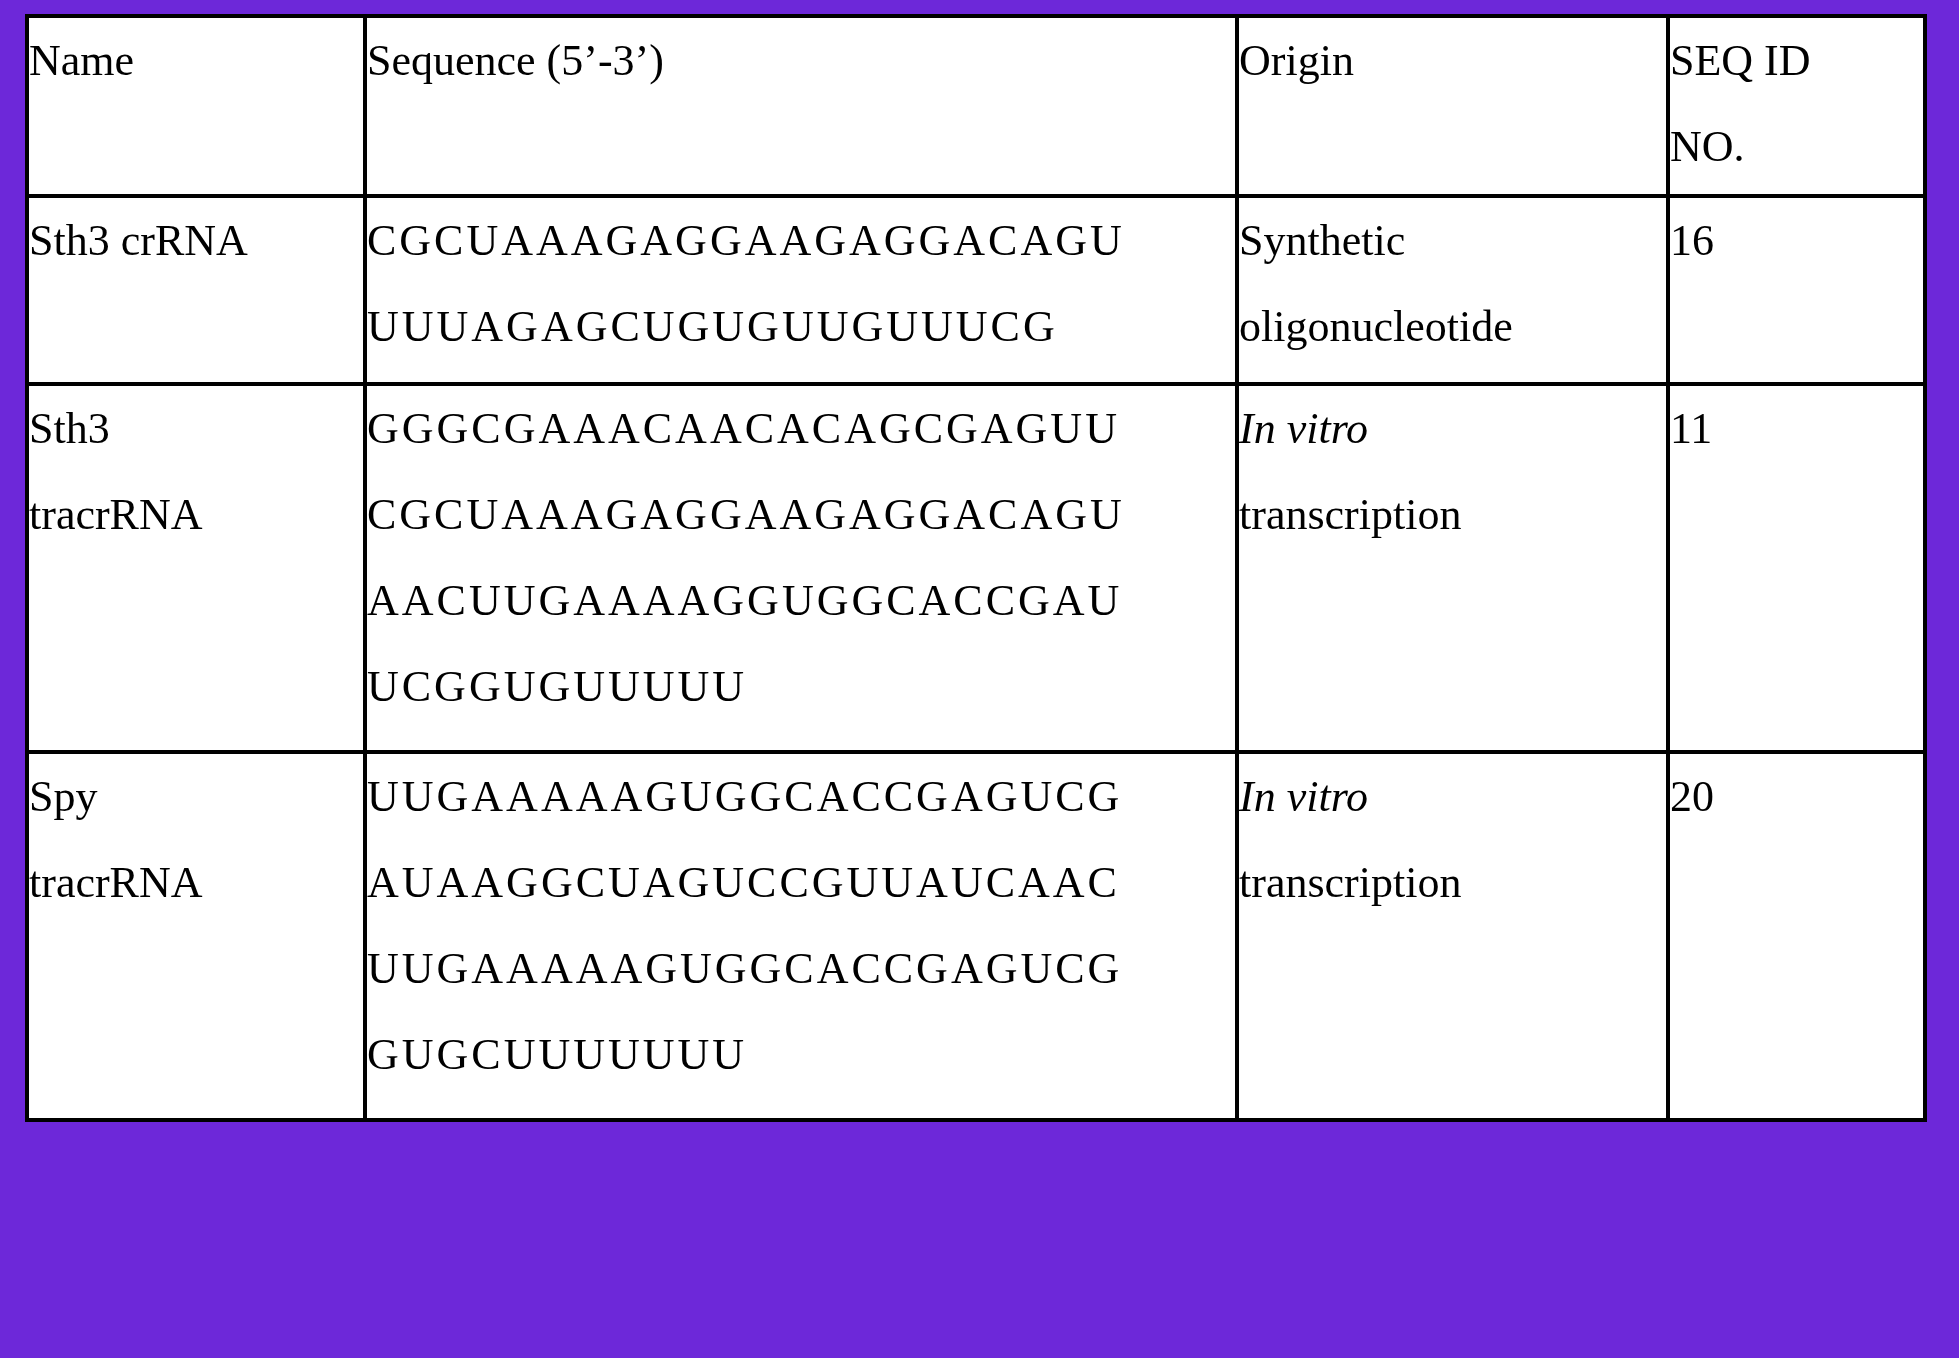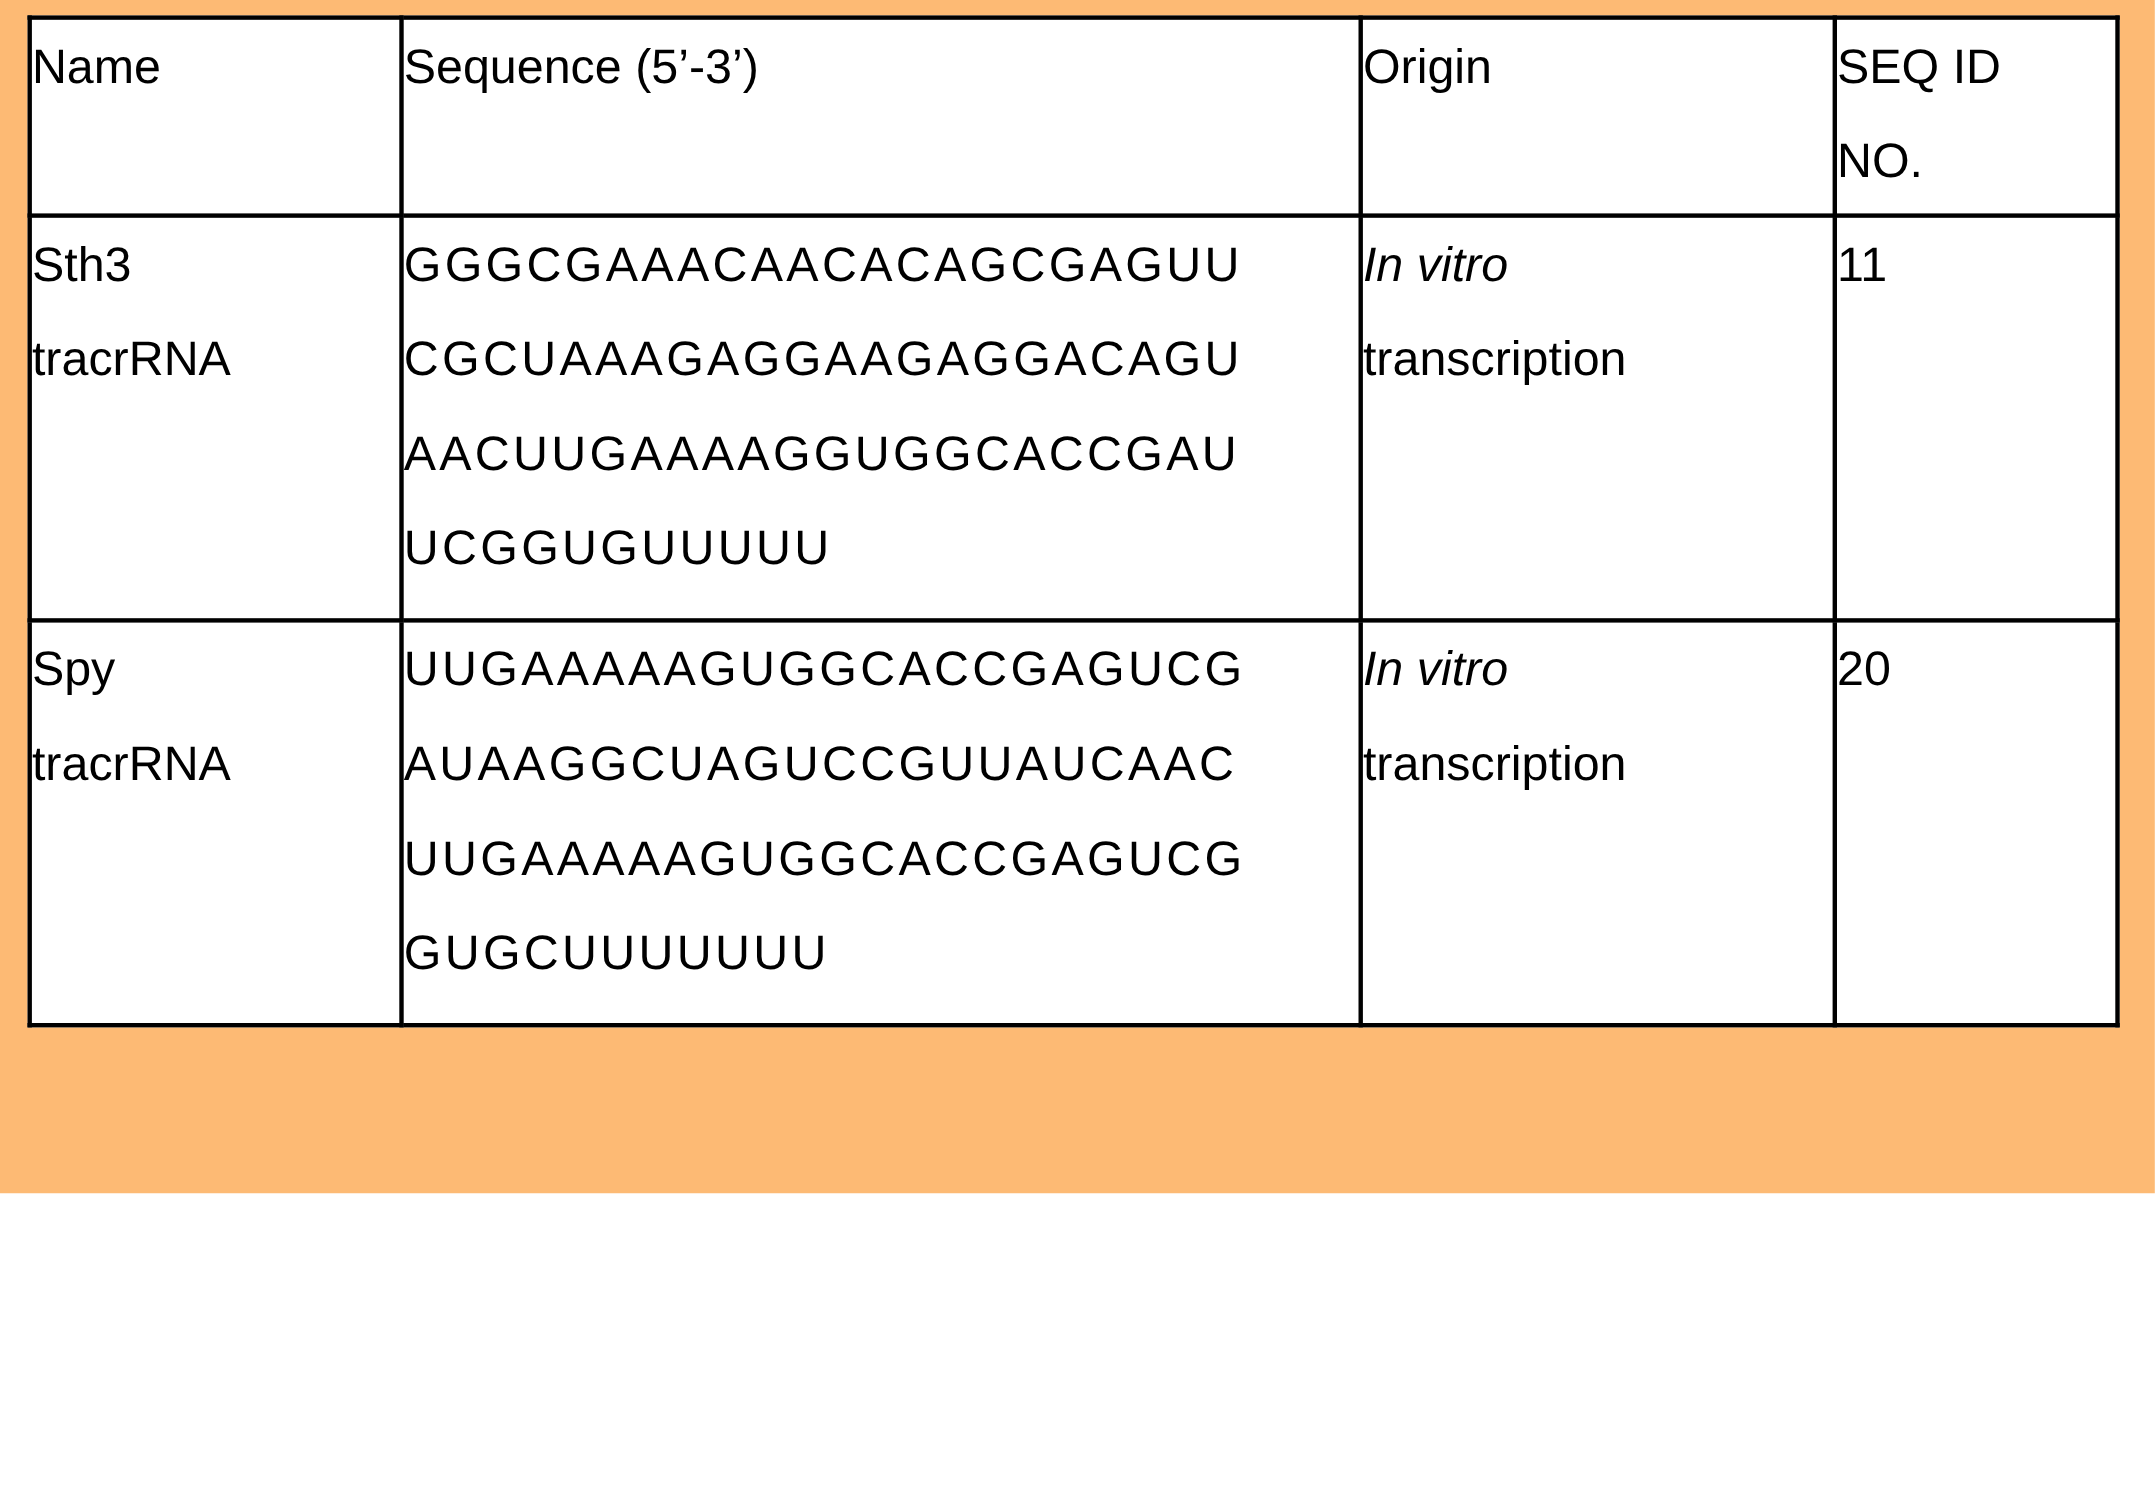--- a/index.html
+++ b/index.html
@@ -1,22 +1,22 @@
 <!DOCTYPE html>
 <html><head>
 <meta charset="utf-8">
 <style>
   html, body { margin: 0; padding: 0; background: #ffffff; }
   .page {
     position: relative;
     width: 1959px;
-    height: 1085px;
-    background: #fdba74;
+    height: 1358px;
+    background: #6d28d9;
     color: #000000;
-    font-family: Liberation Sans, sans-serif;
+    font-family: Liberation Serif, serif;
   }
   table.doc-table {
     position: absolute;
     left: 25px;
     top: 14px;
     border-collapse: collapse;
     table-layout: fixed;
     background: #ffffff;
   }
   .doc-table td {
@@ -60,20 +60,36 @@
       </td>
       <td class="cell-origin pad-top">
         <div class="line">Origin</div>
       </td>
       <td class="cell-seqid pad-top">
         <div class="line">SEQ ID</div>
         <div class="line">NO.</div>
       </td>
     </tr>
 
+    <tr style="height:188px">
+      <td class="cell-name pad-top">
+        <div class="line">Sth3 crRNA</div>
+      </td>
+      <td class="cell-seq pad-top">
+        <div class="line">CGCUAAAGAGGAAGAGGACAGU</div>
+        <div class="line">UUUAGAGCUGUGUUGUUUCG</div>
+      </td>
+      <td class="cell-origin pad-top">
+        <div class="line">Synthetic</div>
+        <div class="line">oligonucleotide</div>
+      </td>
+      <td class="cell-seqid pad-top">
+        <div class="line">16</div>
+      </td>
+    </tr>
 
     <tr style="height:368px">
       <td class="cell-name pad-top">
         <div class="line">Sth3</div>
         <div class="line">tracrRNA</div>
       </td>
       <td class="cell-seq pad-top">
         <div class="line">GGGCGAAACAACACAGCGAGUU</div>
         <div class="line">CGCUAAAGAGGAAGAGGACAGU</div>
         <div class="line">AACUUGAAAAGGUGGCACCGAU</div>

